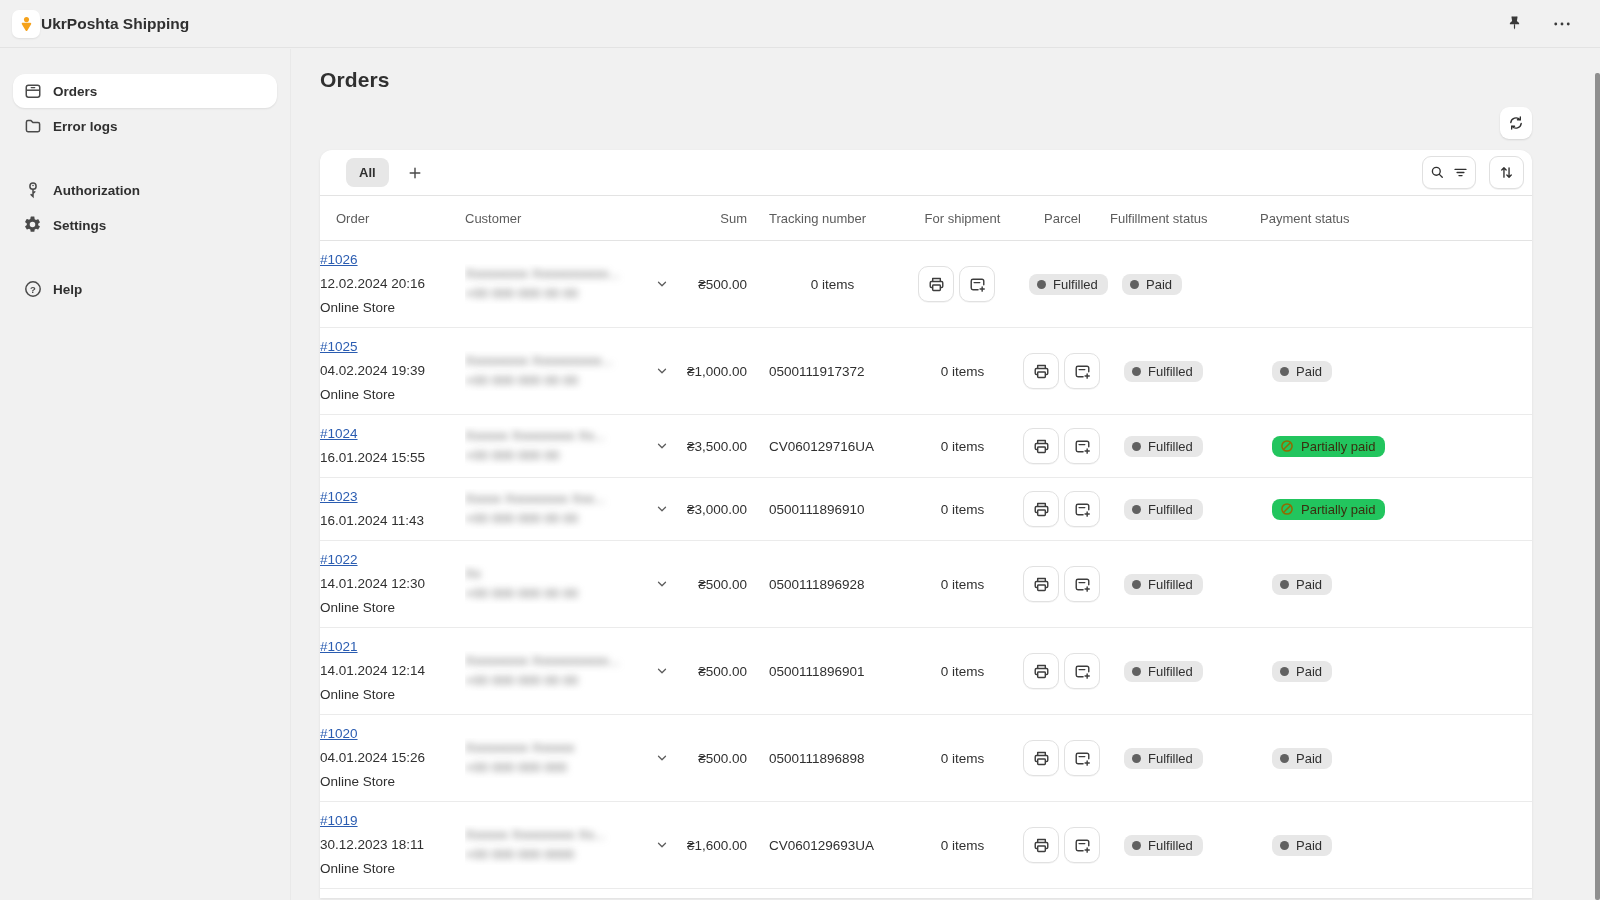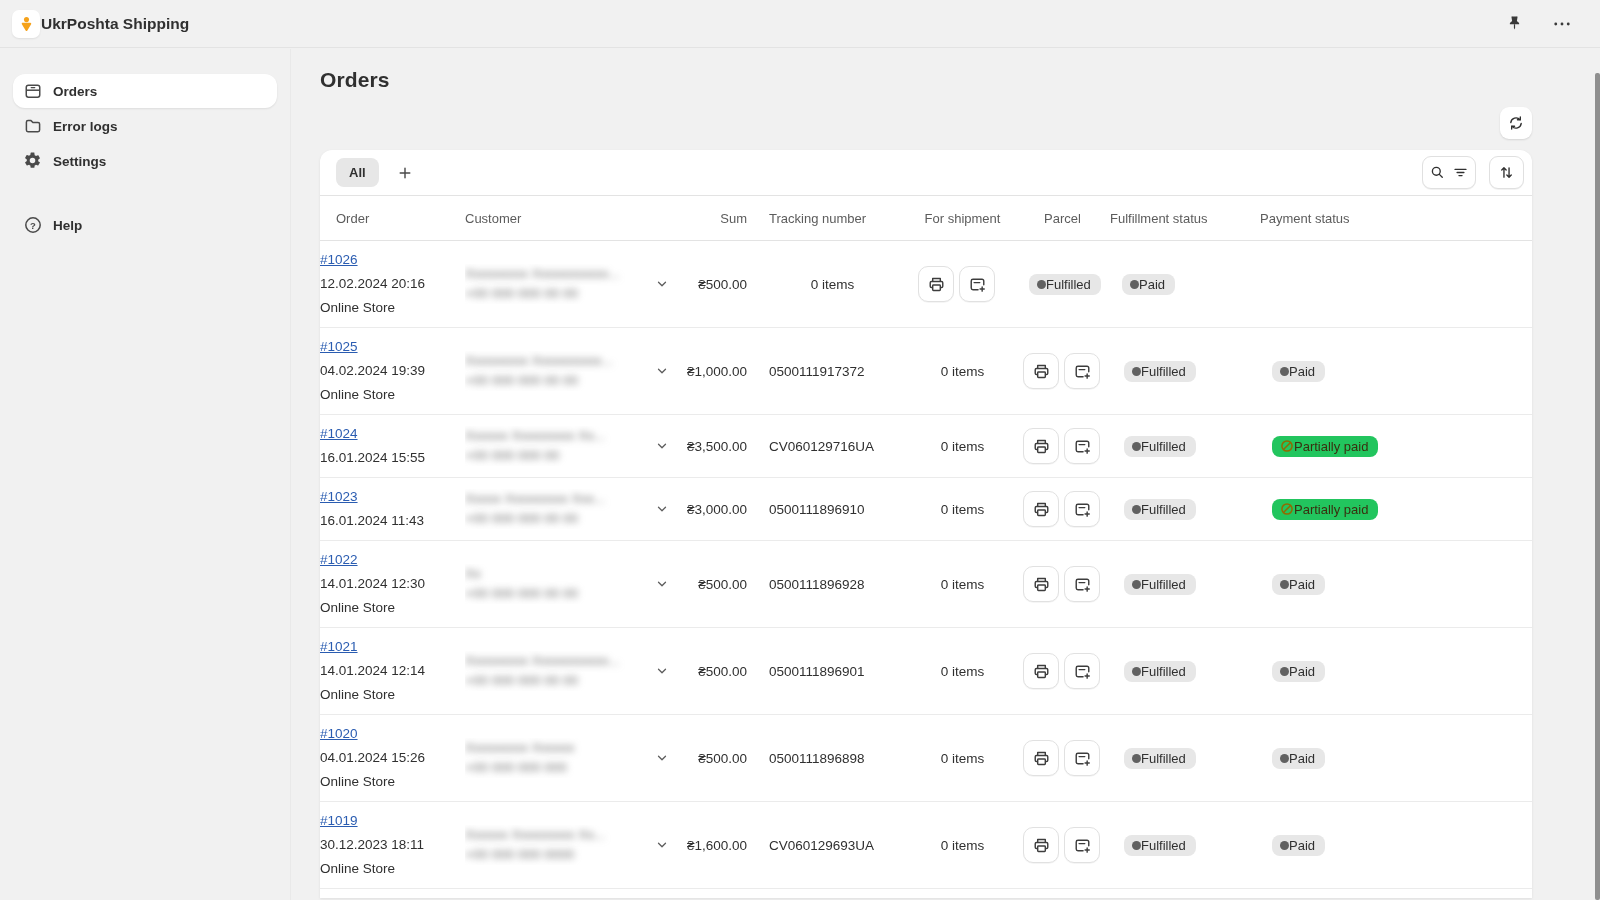--- a/index.html
+++ b/index.html
@@ -39,21 +39,21 @@
                  background:#fff; border:none; border-radius:9px; cursor:pointer;
                  display:flex; align-items:center; justify-content:center;
                  box-shadow:0 1px 2px rgba(0,0,0,.12); }
 
   .card { margin-top:58px; background:#fff; border-radius:12px 12px 0 0;
           box-shadow:0 1px 3px rgba(0,0,0,.08); height:748px; overflow:hidden; }
 
   
   .tabbar { height:45px; display:flex; align-items:center; padding:0 8px 0 16px; }
   .tab-pill { background:#e7e7e7; border:none; border-radius:8px; height:29px; padding:0 13px;
-              font-size:13px; font-weight:600; color:#303030; cursor:pointer; }
+              font-size:13px; font-weight:600; color:#303030; cursor:pointer;margin-left:10px; }
   .add-tab-btn { background:none; border:none; margin-left:14px; cursor:pointer; padding:4px; }
   .tab-spacer { flex:1; }
   .toolbtn { height:33px; background:#fff; border:1px solid #e0e0e0; border-radius:9px;
              display:flex; align-items:center; justify-content:center; gap:6px; cursor:pointer;
              box-shadow:0 1px 0 rgba(0,0,0,.05); }
   .search-filter-btn { width:54px; margin-right:13px; }
   .sort-btn { width:35px; }
 
   
   .grid { display:grid; grid-template-columns:145px 220px 70px 155px 105px 95px 150px 1fr; }
@@ -77,21 +77,21 @@
   .c-sum { text-align:right; padding-right:8px; white-space:nowrap; }
   .c-tracking { padding-left:14px; display:flex; flex-direction:column; gap:9px; }
   .c-ship { text-align:center; }
   .c-parcel { display:flex; gap:5px; padding-left:8px; }
   .sq-btn { width:36px; height:36px; background:#fff; border:1px solid #e1e1e1; border-radius:10px;
             display:flex; align-items:center; justify-content:center; cursor:pointer;
             box-shadow:0 1px 0 rgba(0,0,0,.04); }
   .c-fulfill { padding-left:14px; }
   .c-pay { padding-left:12px; }
 
-  .pill { display:inline-flex; align-items:center; background:#e7e7e7;
+  .pill { display:inline-flex; align-items:center; gap:7px; background:#e7e7e7;
           border-radius:8px; padding:3px 10px 3px 8px; font-size:13px; color:#303030;
           white-space:nowrap; }
   .dot { width:9px; height:9px; border-radius:50%; background:#616161; flex:0 0 9px; }
   .pill.warning { background:#22c55e; color:#39300f; }
 
   
   .scroll-thumb { position:absolute; right:0; top:73px; bottom:0; width:5px;
                   background:#8f8f8f; border-radius:2px; }
 </style>
 </head>
@@ -141,20 +141,30 @@
   </div>
   <div class="nav-item">
     <span class="nav-ic">
       <svg width="20" height="20" viewBox="0 0 20 20" fill="none" stroke="#4a4a4a" stroke-width="1.5" stroke-linejoin="round">
         <path d="M3.4 6.2a1.6 1.6 0 0 1 1.6-1.6h3l1.9 1.9h5.1a1.6 1.6 0 0 1 1.6 1.6v6a1.6 1.6 0 0 1-1.6 1.6H5a1.6 1.6 0 0 1-1.6-1.6z"></path>
       </svg>
     </span>
     <span class="nav-label">Error logs</span>
   </div>
 
+  <div class="nav-item nav-group-gap">
+    <span class="nav-ic">
+      <svg width="20" height="20" viewBox="0 0 20 20" fill="none" stroke="#4a4a4a" stroke-width="1.5" stroke-linecap="round">
+        <circle cx="10" cy="6.2" r="3.1"></circle>
+        <circle cx="10" cy="5.5" r="0.8" fill="#4a4a4a" stroke="none"></circle>
+        <path d="M10 9.4v7.1l-1.9-1.9M10 13.4l1.8-1.6"></path>
+      </svg>
+    </span>
+    <span class="nav-label">Authorization</span>
+  </div>
   <div class="nav-item">
     <span class="nav-ic">
       <svg width="19" height="19" viewBox="0 0 24 24" fill="#4a4a4a">
         <path d="M19.14 12.94a7.4 7.4 0 0 0 .06-.94 7.4 7.4 0 0 0-.06-.94l2.03-1.58a.5.5 0 0 0 .12-.64l-1.92-3.32a.5.5 0 0 0-.61-.22l-2.39.96a7.3 7.3 0 0 0-1.62-.94l-.36-2.54A.5.5 0 0 0 13.9 2h-3.8a.5.5 0 0 0-.49.42l-.36 2.54a7.3 7.3 0 0 0-1.62.94l-2.39-.96a.5.5 0 0 0-.61.22L2.71 8.48a.5.5 0 0 0 .12.64l2.03 1.58a7.4 7.4 0 0 0-.06.94 7.4 7.4 0 0 0 .06.94l-2.03 1.58a.5.5 0 0 0-.12.64l1.92 3.32a.5.5 0 0 0 .61.22l2.39-.96a7.3 7.3 0 0 0 1.62.94l.36 2.54a.5.5 0 0 0 .49.42h3.8a.5.5 0 0 0 .49-.42l.36-2.54a7.3 7.3 0 0 0 1.62-.94l2.39.96a.5.5 0 0 0 .61-.22l1.92-3.32a.5.5 0 0 0-.12-.64zM12 15.5A3.5 3.5 0 1 1 15.5 12 3.5 3.5 0 0 1 12 15.5z"></path>
       </svg>
     </span>
     <span class="nav-label">Settings</span>
   </div>
 
   <div class="nav-item nav-group-gap">

